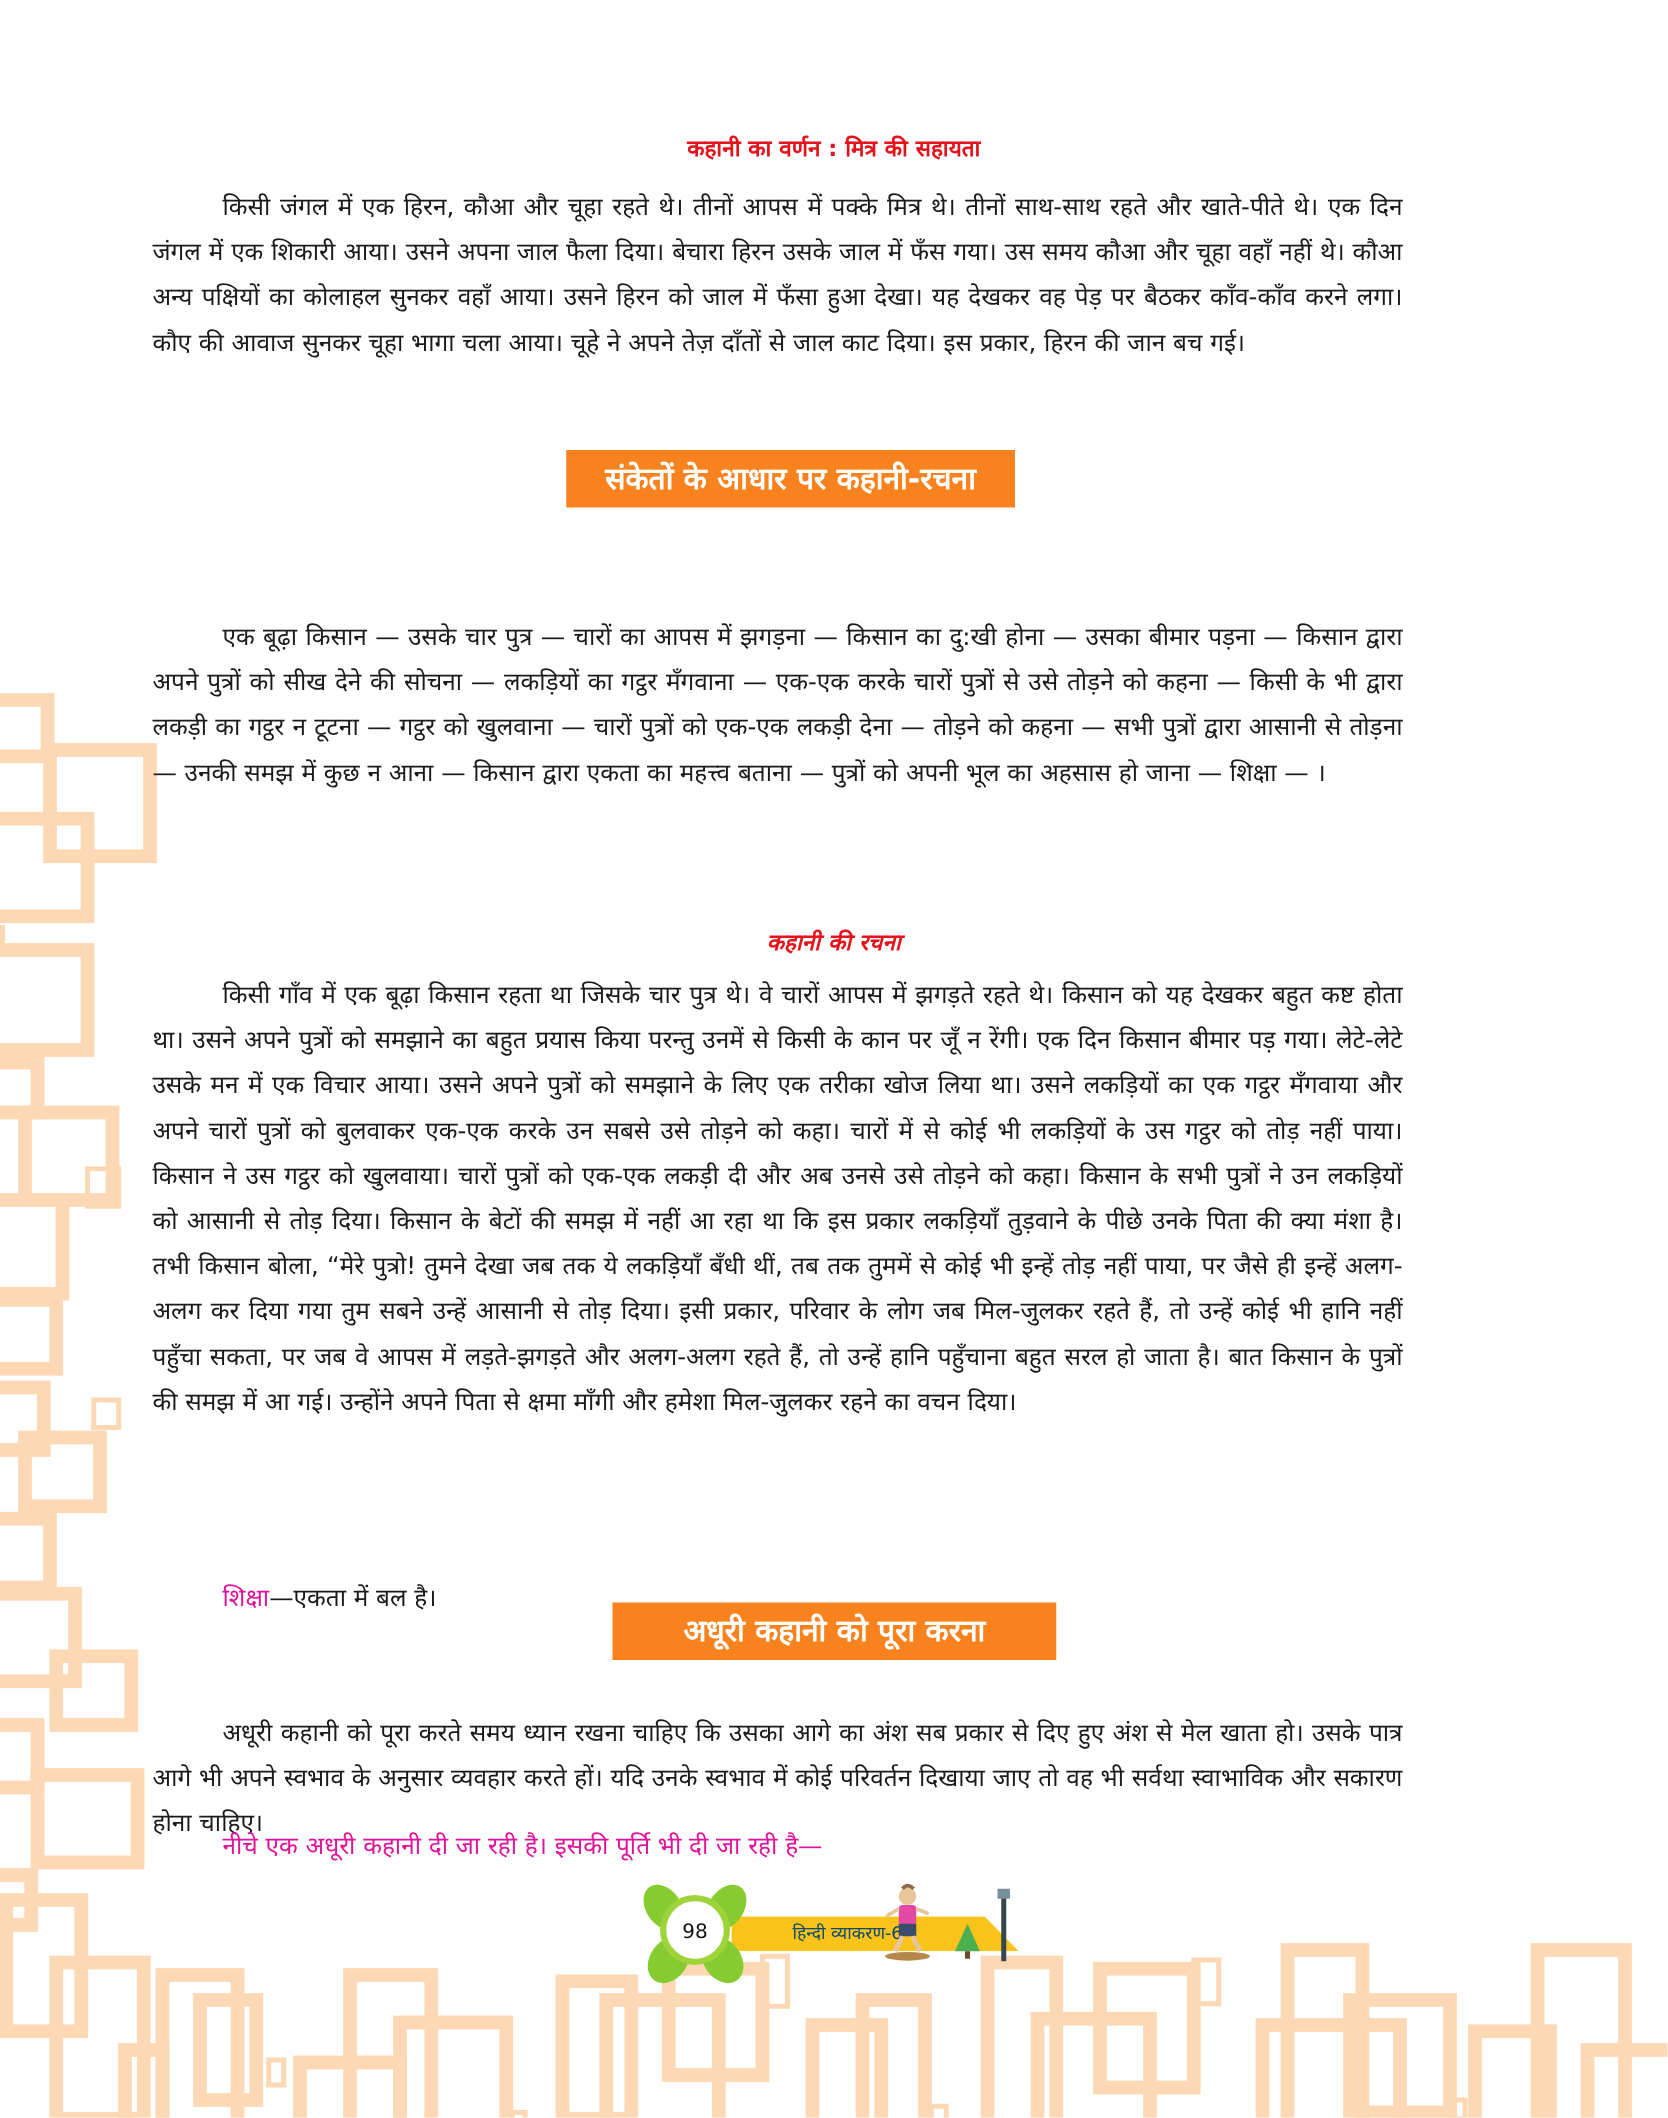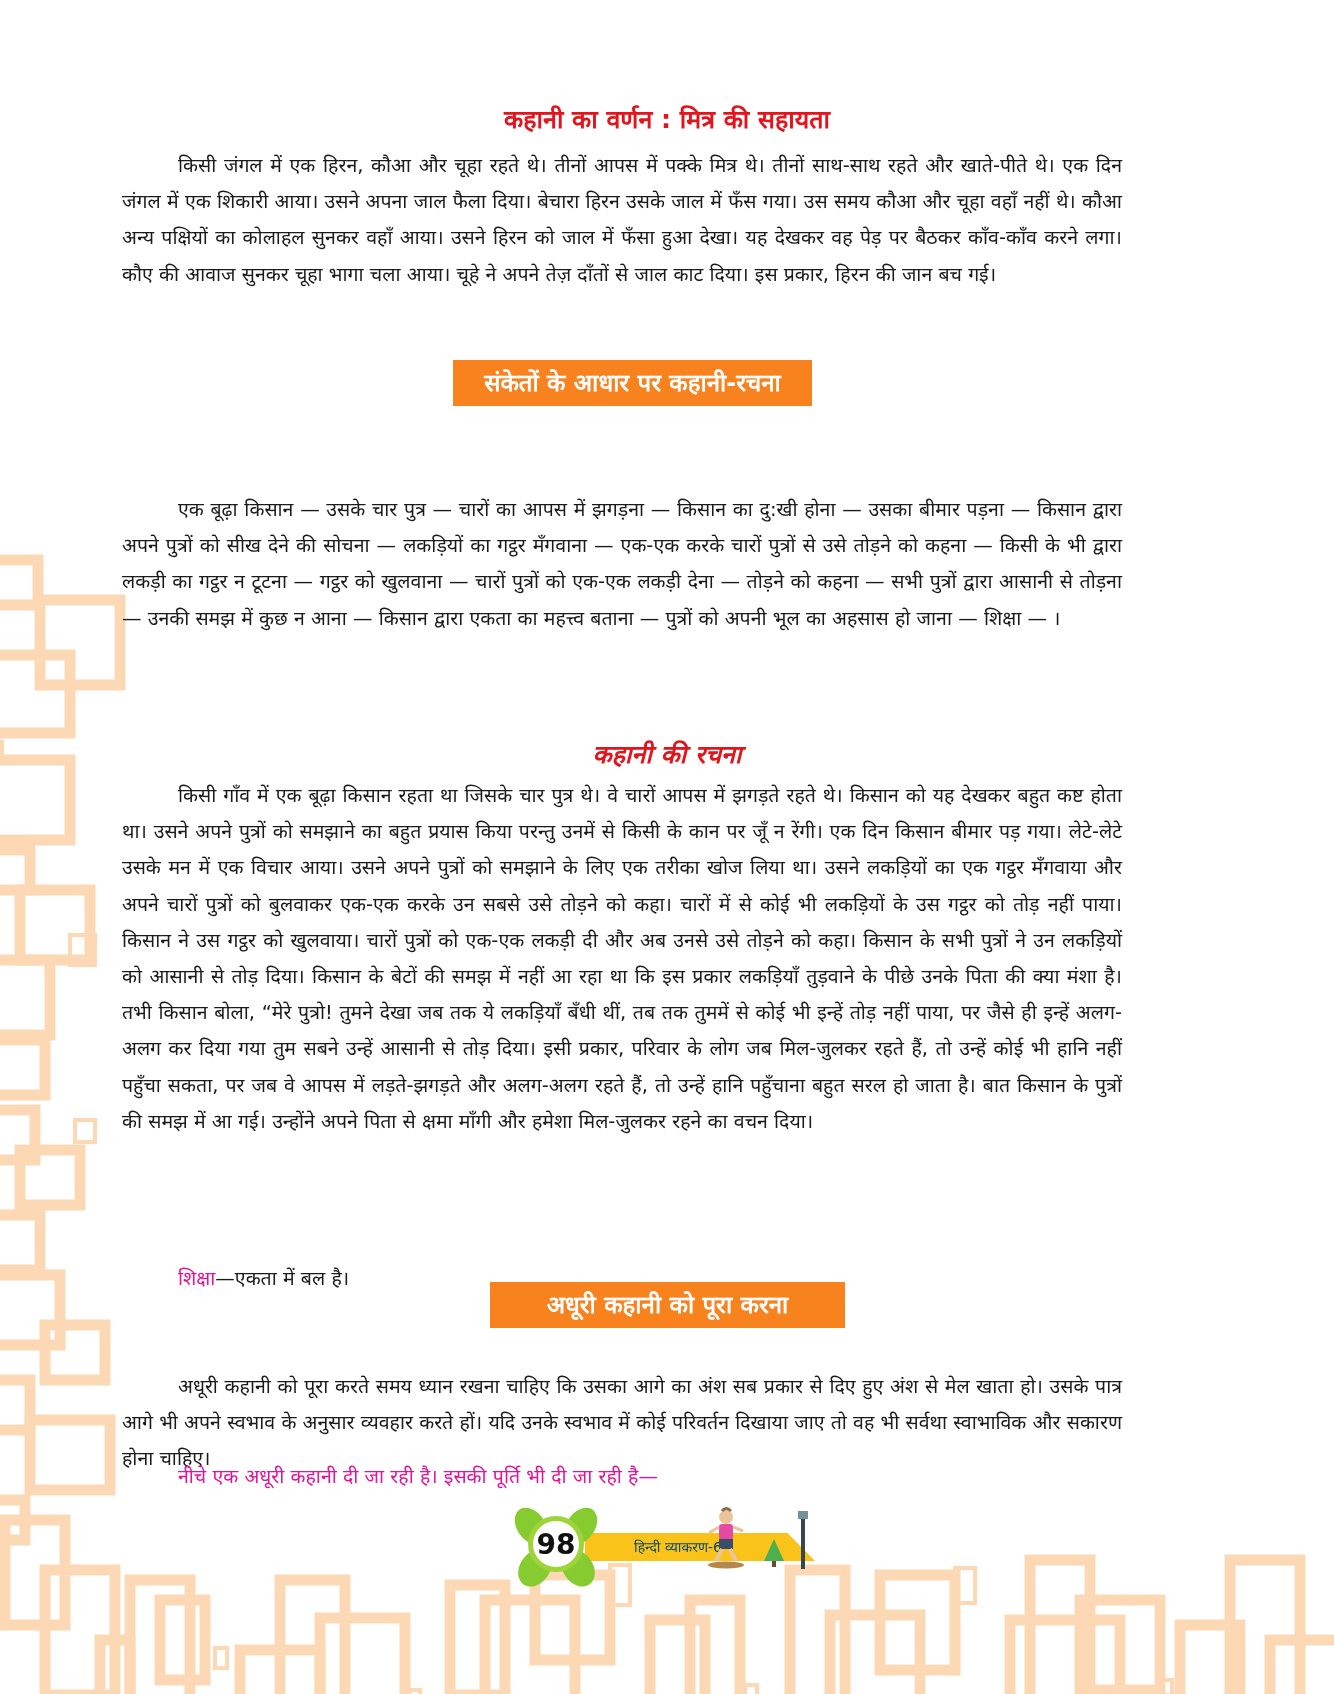--- a/index.html
+++ b/index.html
@@ -7,21 +7,21 @@
       width: 1334px; height: 1694px; position: relative; overflow: hidden;
       background: #ffffff;
       font-family: "DejaVu Sans", sans-serif;
       color: #1a1a1a;
     }
     .bg-deco { position: absolute; left: 0; top: 0; width: 1334px; height: 1694px; z-index: 0; pointer-events: none; }
     .page { position: absolute; left: 0; top: 0; width: 1334px; height: 1694px; z-index: 1; }
 
     .heading-red {
       position: absolute; left: 0; width: 1334px; text-align: center;
-      color: #e3141c; font-weight: bold; font-size: 25px; line-height: 34px;
+      color: #e3141c; font-weight: bold; font-size: 18px; line-height: 34px;
     }
     .heading-box {
       position: absolute; background: #f7821e; color: #ffffff;
       font-weight: bold; font-size: 24px; text-align: center;
       line-height: 46px; height: 46px;
     }
     .para {
       position: absolute; left: 122px; width: 1000px;
       font-size: 19.5px; line-height: 36.2px; text-align: justify;
       margin: 0;
@@ -29,21 +29,21 @@
     .para .indent { display: inline-block; width: 56px; }
     .magenta { color: #e0149b; }
     .footer-ribbon {
       position: absolute; left: 585px; top: 1533px; width: 230px; height: 28px;
       background: #f9c31a; clip-path: polygon(0 0, 88% 0, 100% 100%, 0 100%);
     }
     .footer-circle {
       position: absolute; left: 528px; top: 1516px; width: 56px; height: 56px; border-radius: 50%;
       background: #ffffff; border: 5px solid #9fd33a; box-sizing: border-box;
       display: flex; align-items: center; justify-content: center;
-      font-weight: bold; font-size: 28px; color: #111;
+      font-weight: normal; font-size: 16px; color: #111;
     }
     .footer-leaf { position: absolute; border-radius: 50% 50% 50% 50%; background: #86cb2f; }
     .footer-book {
       position: absolute; left: 634px; top: 1535px; font-size: 14px; line-height: 24px; color: #0c4a6e;
     }
   </style>
 </head>
 <body>
 
 <svg class="bg-deco" viewBox="0 0 1334 1694" xmlns="http://www.w3.org/2000/svg">

